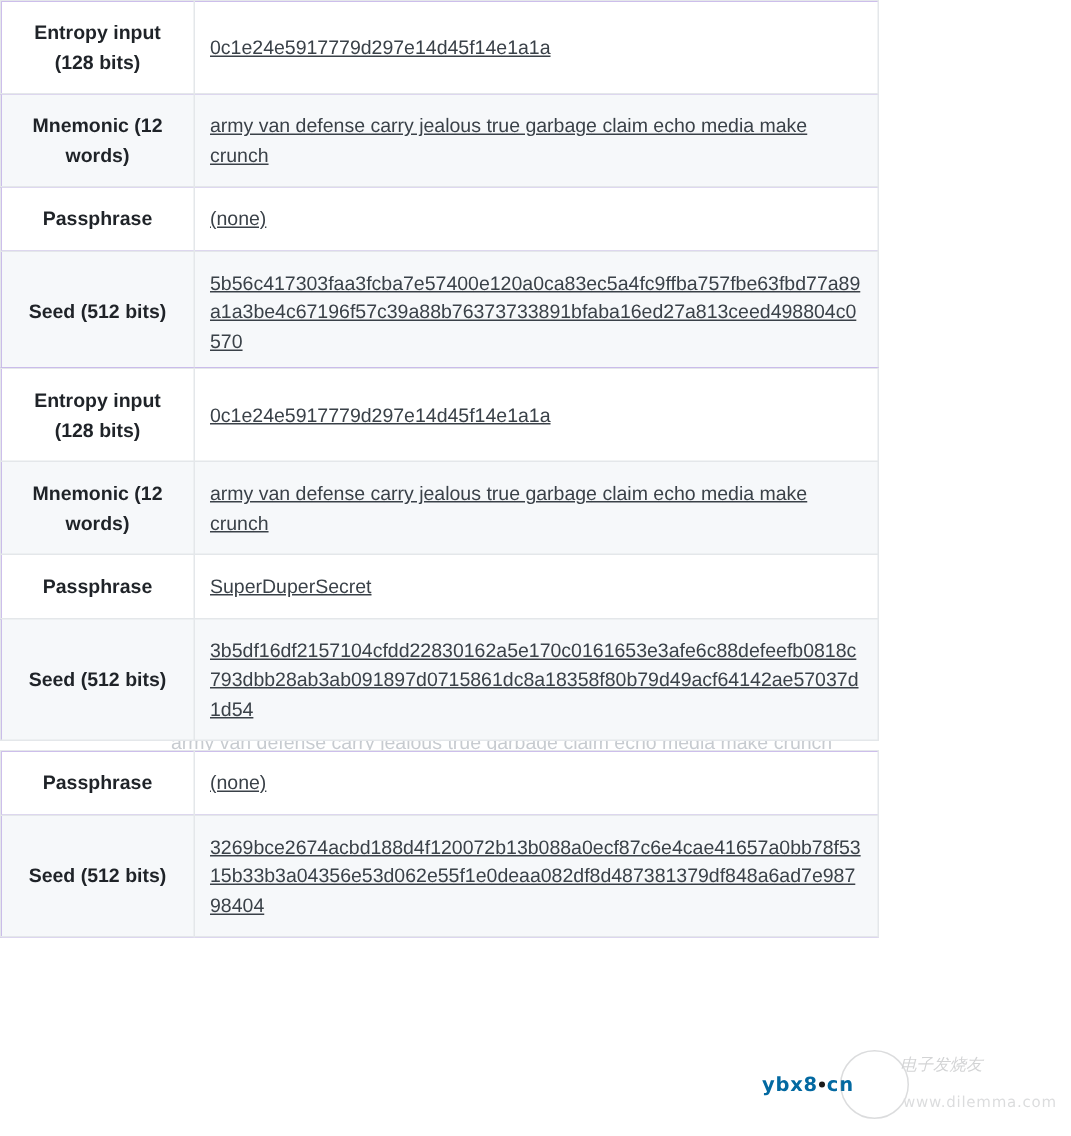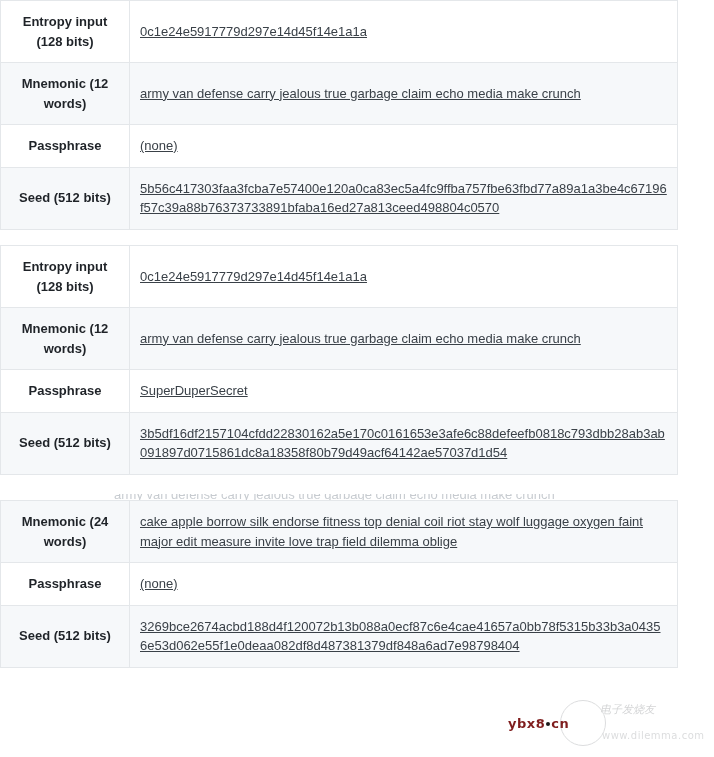--- a/index.html
+++ b/index.html
@@ -17,21 +17,21 @@
   }
 
   .page {
     position: relative;
     width: 714px;
     height: 757px;
   }
 
   table.bip39-table {
     border-collapse: collapse;
-    width: 678px;
+    width: 586px;
     table-layout: fixed;
     background: #6d28d9;
   }
 
   table.bip39-table td {
     border: 1px solid #e4e7ea;
     vertical-align: middle;
     padding: 11px 10px;
     font-size: 13px;
     line-height: 1.5;
@@ -95,21 +95,21 @@
     left: 6px;
   }
 
   
   .watermark-text {
     position: absolute;
     left: 508px;
     top: 716px;
     font-size: 13px;
     font-weight: bold;
-    color: #7f1d1d;
+    color: #0369a1;
     letter-spacing: 0.5px;
     font-family: "DejaVu Sans", sans-serif;
   }
   .watermark-dot {
     display: inline-block;
     width: 4px;
     height: 4px;
     background: #1a1a1a;
     border-radius: 50%;
     margin: 0 1px 1px 1px;
@@ -204,24 +204,20 @@
     </table>
   </div>
 
   <div class="clipped-strip">
     <span>army van defense carry jealous true garbage claim echo media make crunch</span>
   </div>
 
   <div class="table-block" id="table-3">
     <table class="bip39-table">
       <tbody>
-        <tr class="alt">
-          <td class="label-cell">Mnemonic (24 words)</td>
-          <td class="value-cell wordy">cake apple borrow silk endorse fitness top denial coil riot stay wolf luggage oxygen faint major edit measure invite love trap field dilemma oblige</td>
-        </tr>
         <tr class="plain">
           <td class="label-cell">Passphrase</td>
           <td class="value-cell wordy">(none)</td>
         </tr>
         <tr class="alt">
           <td class="label-cell">Seed (512 bits)</td>
           <td class="value-cell">3269bce2674acbd188d4f120072b13b088a0ecf87c6e4cae41657a0bb78f5315b33b3a04356e53d062e55f1e0deaa082df8d487381379df848a6ad7e98798404</td>
         </tr>
       </tbody>
     </table>

